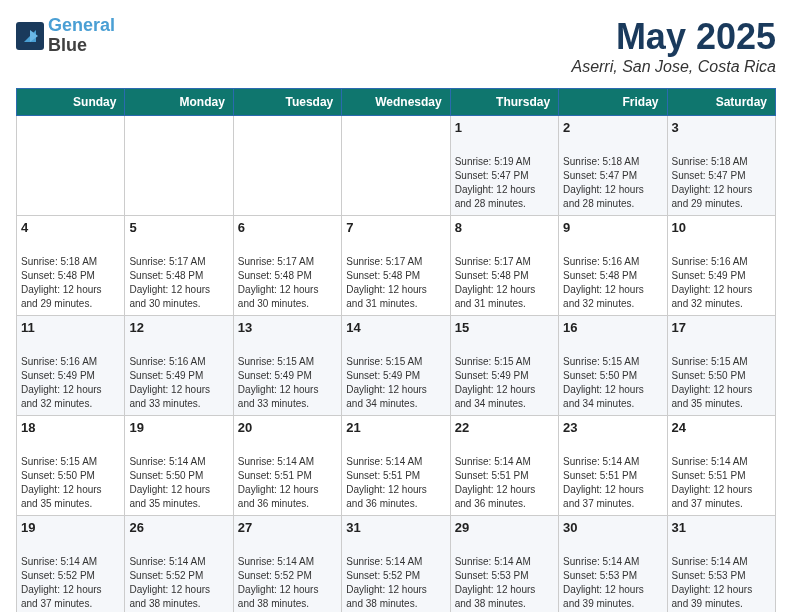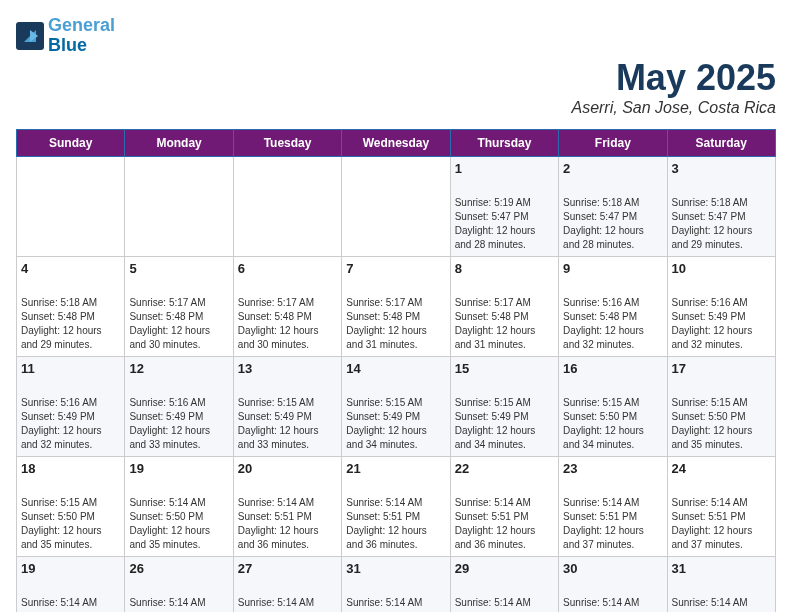--- a/index.html
+++ b/index.html
@@ -29,42 +29,41 @@
     .logo-text span {
       color: #4a9fd4;
     }
     .logo-icon {
       width: 28px;
       height: 28px;
       margin-right: 4px;
     }
     .title-block {
       text-align: right;
-      margin-top: 41px;
     }
     .month-title {
       font-size: 36px;
       font-weight: bold;
       color: #1a3a5c;
     }
     .subtitle {
       font-size: 16px;
       color: #333;
       font-style: italic;
     }
     table {
       width: 100%;
       border-collapse: collapse;
       font-size: 11px;
     }
     thead tr th {
-      background: #701a75;
+      background: #0f766e;
       color: #fff;
       padding: 6px 8px;
-      text-align: center;
+      text-align: right;
       font-size: 12px;
       border: 1px solid #2a6aaf;
     }
     tbody tr td {
       border: 1px solid #ccc;
       vertical-align: top;
       padding: 4px;
       height: 80px;
       width: 108px;
       background: #fff;
@@ -93,21 +92,21 @@
 
 <div class="header">
   <div class="logo">
     <svg class="logo-icon" viewBox="0 0 28 28">
       <rect x="0" y="0" width="28" height="28" rx="3" fill="#1a3a5c"></rect>
       <polygon points="8,20 20,8 20,20" fill="#4a9fd4"></polygon>
       <polygon points="14,8 22,14 14,20" fill="#6ab8e8"></polygon>
     </svg>
     <div class="logo-text">
       <span>General</span><br>
-      <span style="color:#0369a1">Blue</span>
+      <span style="color:#404040">Blue</span>
     </div>
   </div>
   <div class="title-block">
     <div class="month-title">May 2025</div>
     <div class="subtitle">Aserri, San Jose, Costa Rica</div>
   </div>
 </div>
 
 <table>
   <thead>

